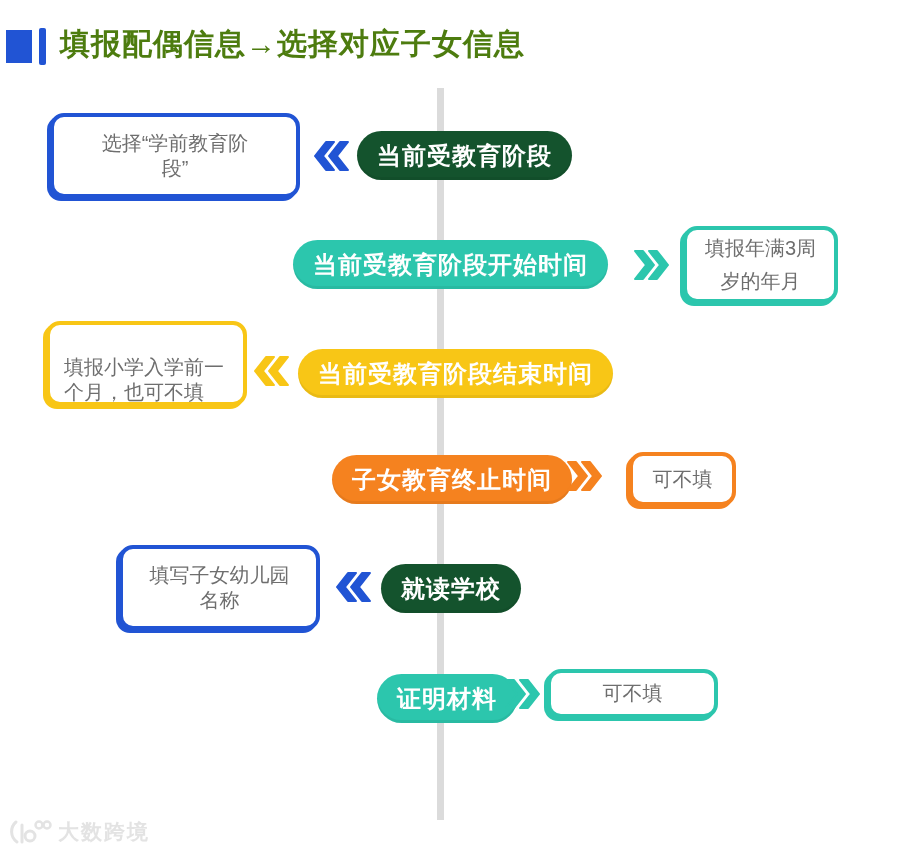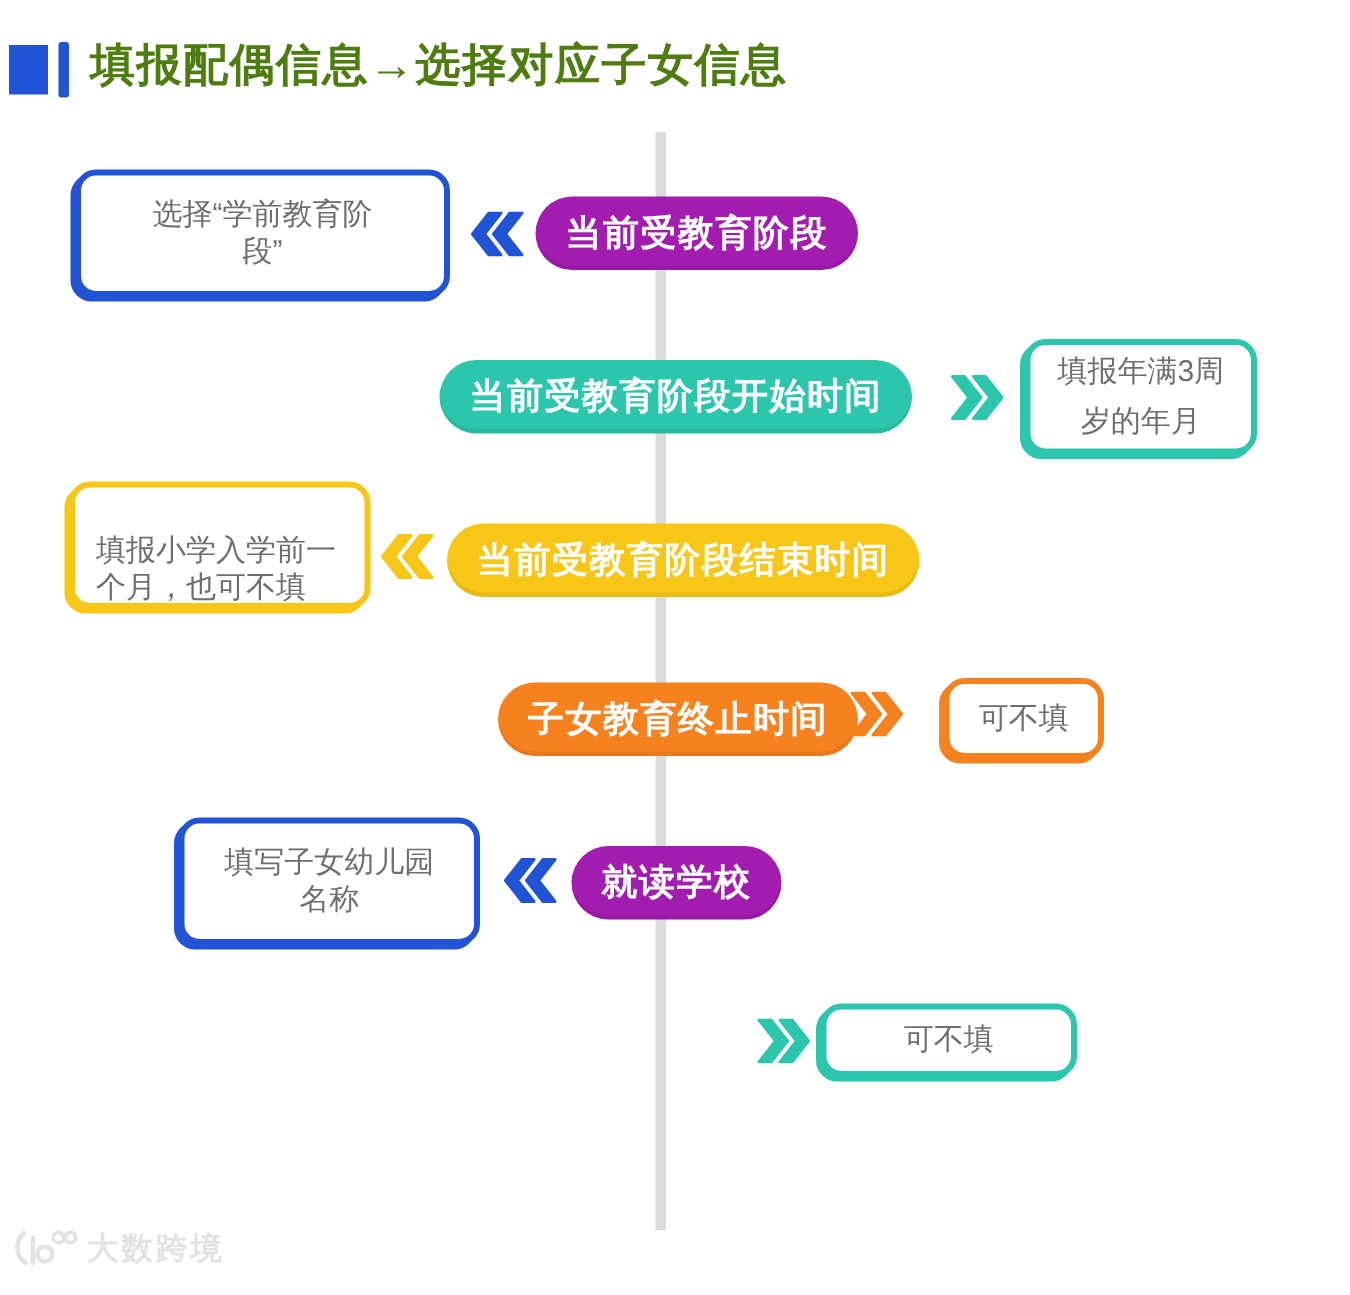--- a/index.html
+++ b/index.html
@@ -12,21 +12,21 @@
   .page-title{position:absolute;left:60px;top:22px;margin:0;font-size:30px;line-height:44px;
               font-weight:bold;color:#4d7c0f;letter-spacing:1px;white-space:nowrap;}
 
   
   .vline{position:absolute;left:437px;top:88px;width:7px;height:732px;background:#DBDBDB;}
 
   
   .pill{position:absolute;color:#ffffff;font-weight:bold;font-size:24px;line-height:29px;
         padding:10px 20px;border-radius:999px;letter-spacing:1px;white-space:nowrap;
         box-shadow:inset 0 -3px 0 rgba(0,0,0,0.06);}
-  .pill.blue{background:#a21caf;}
+  .pill.blue{background:#14532d;}
   .pill.teal{background:#2CC6AD;}
   .pill.yellow{background:#F8C616;}
   .pill.orange{background:#F5821F;}
 
   
   .note{position:absolute;background:#ffffff;border:4px solid;border-radius:14px;
         box-sizing:border-box;display:flex;align-items:center;justify-content:center;
         color:#6E6E6E;font-size:20px;line-height:25px;text-align:center;}
   .note span{display:block;width:100%;white-space:pre-line;}
   .note.blue{border-color:#2154D4;box-shadow:-3px 3px 0 0 #2154D4;}
@@ -137,20 +137,21 @@
 名称</span>
   </div>
   <span class="chev left blue r5-chev">
     <svg width="36" height="30" viewBox="0 0 34 30">
       <polygon points="1,1 9,1 20,15 9,29 1,29 12,15" fill="currentColor" stroke="currentColor" stroke-width="2" stroke-linejoin="round"></polygon>
       <polygon points="15,1 23,1 34,15 23,29 15,29 26,15" fill="currentColor" stroke="currentColor" stroke-width="2" stroke-linejoin="round"></polygon>
     </svg>
   </span>
   <div class="pill blue r5-pill">就读学校</div>
 
+  <div class="pill teal r6-pill">证明材料</div>
   <span class="chev teal r6-chev">
     <svg width="36" height="30" viewBox="0 0 34 30">
       <polygon points="1,1 9,1 20,15 9,29 1,29 12,15" fill="currentColor" stroke="currentColor" stroke-width="2" stroke-linejoin="round"></polygon>
       <polygon points="15,1 23,1 34,15 23,29 15,29 26,15" fill="currentColor" stroke="currentColor" stroke-width="2" stroke-linejoin="round"></polygon>
     </svg>
   </span>
   <div class="note teal r6-note">
     <span>可不填</span>
   </div>
 

